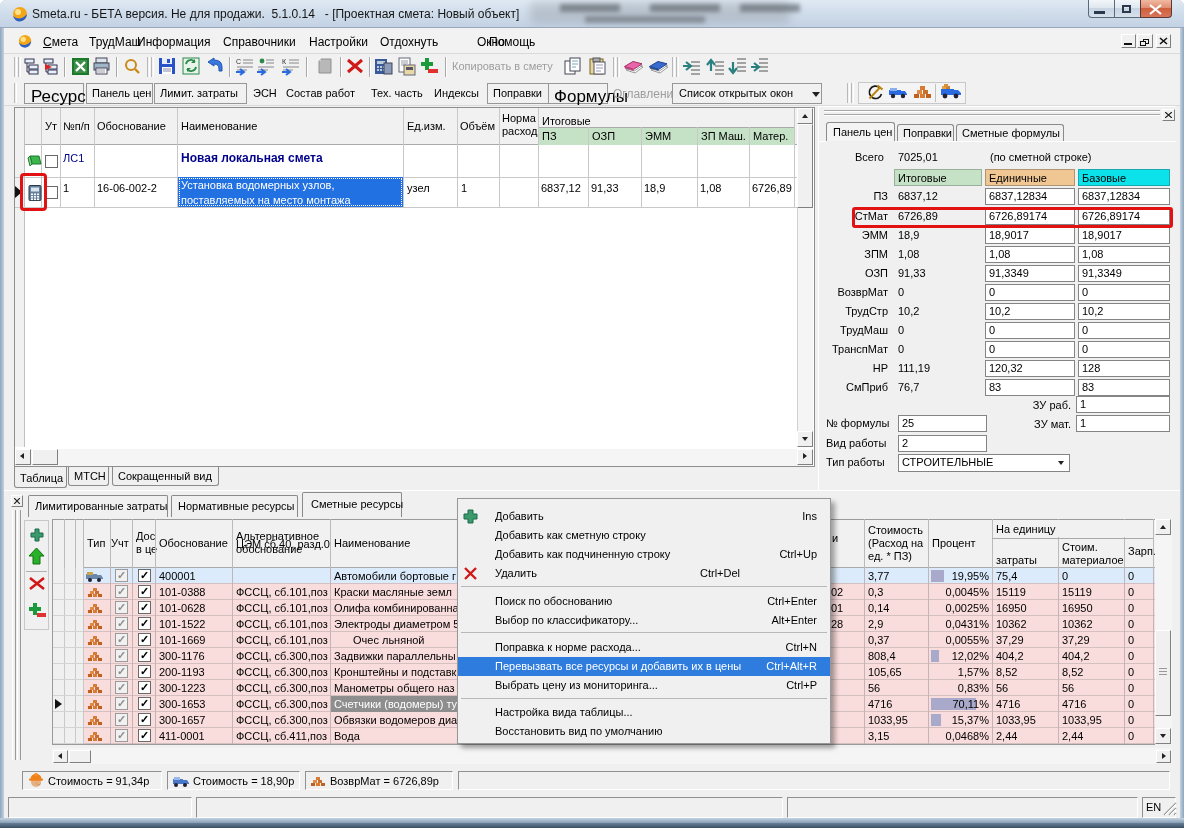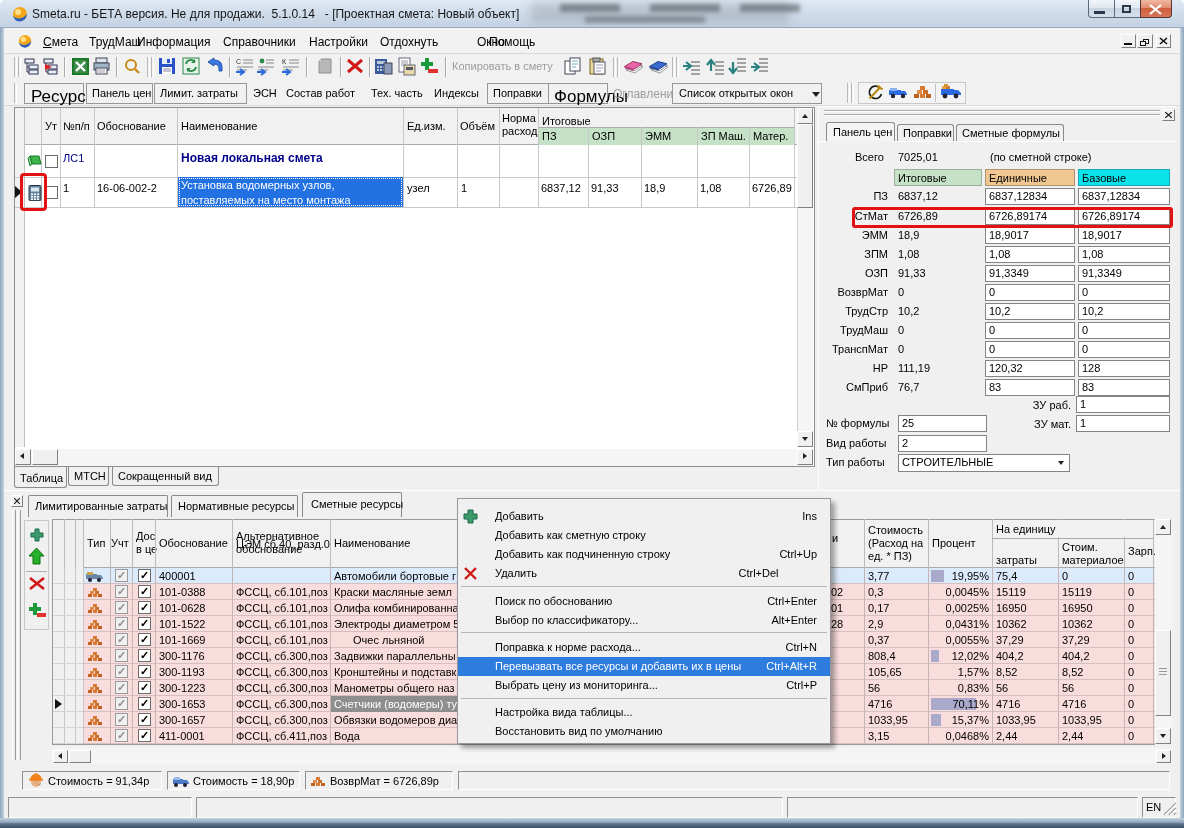--- a/index.html
+++ b/index.html
@@ -606,21 +606,21 @@
     <rect x="6" y="1" width="4" height="3" fill="#d97a35"></rect>
   </svg>
 <div class="cbg" style="left:115px;top:601px"></div>
 <div class="ck" style="left:115px;top:601px;color:#909090">✓</div>
 <div class="cb" style="left:138px;top:601px"></div>
 <div class="ck" style="left:138px;top:601px">✓</div>
 <div class="tx" style="left:159px;top:602px">101-0628</div>
 <div class="tx" style="left:236px;top:602px">ФССЦ, сб.101,поз</div>
 <div class="tx" style="left:334px;top:602px">Олифа комбинированна</div>
 <div class="tx" style="left:831px;top:602px">01</div>
-<div class="tx" style="left:868px;top:602px">0,17</div>
+<div class="tx" style="left:868px;top:602px">0,14</div>
 <div class="tx" style="left:925px;top:602px;width:64px;text-align:right">0,0025%</div>
 <div class="tx" style="left:996px;top:602px">16950</div>
 <div class="tx" style="left:1062px;top:602px">16950</div>
 <div class="tx" style="left:1128px;top:602px">0</div>
 <svg class="a" style="left:87px;top:619px" width="16" height="11" viewBox="0 0 16 11">
     <rect x="1" y="7" width="4" height="3" fill="#c06020"></rect>
     <rect x="6" y="7" width="4" height="3" fill="#d97a35"></rect>
     <rect x="11" y="7" width="4" height="3" fill="#c06020"></rect>
     <rect x="3" y="4" width="4" height="3" fill="#e08a45"></rect>
     <rect x="8" y="4" width="4" height="3" fill="#c77030"></rect>
@@ -685,21 +685,21 @@
     <rect x="6" y="7" width="4" height="3" fill="#d97a35"></rect>
     <rect x="11" y="7" width="4" height="3" fill="#c06020"></rect>
     <rect x="3" y="4" width="4" height="3" fill="#e08a45"></rect>
     <rect x="8" y="4" width="4" height="3" fill="#c77030"></rect>
     <rect x="6" y="1" width="4" height="3" fill="#d97a35"></rect>
   </svg>
 <div class="cbg" style="left:115px;top:665px"></div>
 <div class="ck" style="left:115px;top:665px;color:#909090">✓</div>
 <div class="cb" style="left:138px;top:665px"></div>
 <div class="ck" style="left:138px;top:665px">✓</div>
-<div class="tx" style="left:159px;top:666px">300-1193</div>
+<div class="tx" style="left:159px;top:666px">200-1193</div>
 <div class="tx" style="left:236px;top:666px">ФССЦ, сб.300,поз</div>
 <div class="tx" style="left:334px;top:666px">Кронштейны и подставк</div>
 <div class="tx" style="left:868px;top:666px">105,65</div>
 <div class="tx" style="left:925px;top:666px;width:64px;text-align:right">1,57%</div>
 <div class="tx" style="left:996px;top:666px">8,52</div>
 <div class="tx" style="left:1062px;top:666px">8,52</div>
 <div class="tx" style="left:1128px;top:666px">0</div>
 <svg class="a" style="left:87px;top:683px" width="16" height="11" viewBox="0 0 16 11">
     <rect x="1" y="7" width="4" height="3" fill="#c06020"></rect>
     <rect x="6" y="7" width="4" height="3" fill="#d97a35"></rect>
@@ -818,21 +818,21 @@
 <div class="a" style="left:457px;top:498px;width:374px;height:246px;background:#f0f0f0;border:1px solid #979797;box-shadow:4px 4px 5px rgba(0,0,0,.35)"></div>
 <div class="tx" style="left:495px;top:510px;font-size:11px">Добавить</div>
 <div class="tx" style="left:700px;top:510px;width:117px;text-align:right;font-size:11px">Ins</div>
 <svg class="a" style="left:463px;top:509px" width="15" height="15" viewBox="0 0 15 15">
     <path d="M5 1 H10 V5 H14 V10 H10 V14 H5 V10 H1 V5 H5 Z" fill="#3a9a6a" stroke="#1a6a4a"></path>
   </svg>
 <div class="tx" style="left:495px;top:529px;font-size:11px">Добавить как сметную строку</div>
 <div class="tx" style="left:495px;top:548px;font-size:11px">Добавить как подчиненную строку</div>
 <div class="tx" style="left:700px;top:548px;width:117px;text-align:right;font-size:11px">Ctrl+Up</div>
 <div class="tx" style="left:495px;top:567px;font-size:11px">Удалить</div>
-<div class="tx" style="left:700px;top:567px;width:117px;text-align:center;font-size:11px">Ctrl+Del</div>
+<div class="tx" style="left:700px;top:567px;width:117px;text-align:left;font-size:11px">Ctrl+Del</div>
 <svg class="a" style="left:463px;top:566px" width="15" height="15" viewBox="0 0 15 15">
     <path d="M2 2 L13 13 M13 2 L2 13" stroke="#d01818" stroke-width="2.4"></path>
   </svg>
 <div class="tx" style="left:495px;top:595px;font-size:11px">Поиск по обоснованию</div>
 <div class="tx" style="left:700px;top:595px;width:117px;text-align:right;font-size:11px">Ctrl+Enter</div>
 <div class="tx" style="left:495px;top:614px;font-size:11px">Выбор по классификатору...</div>
 <div class="tx" style="left:700px;top:614px;width:117px;text-align:right;font-size:11px">Alt+Enter</div>
 <div class="tx" style="left:495px;top:641px;font-size:11px">Поправка к норме расхода...</div>
 <div class="tx" style="left:700px;top:641px;width:117px;text-align:right;font-size:11px">Ctrl+N</div>
 <div class="a" style="left:458px;top:657px;width:372px;height:19px;background:#2e7cde"></div>

